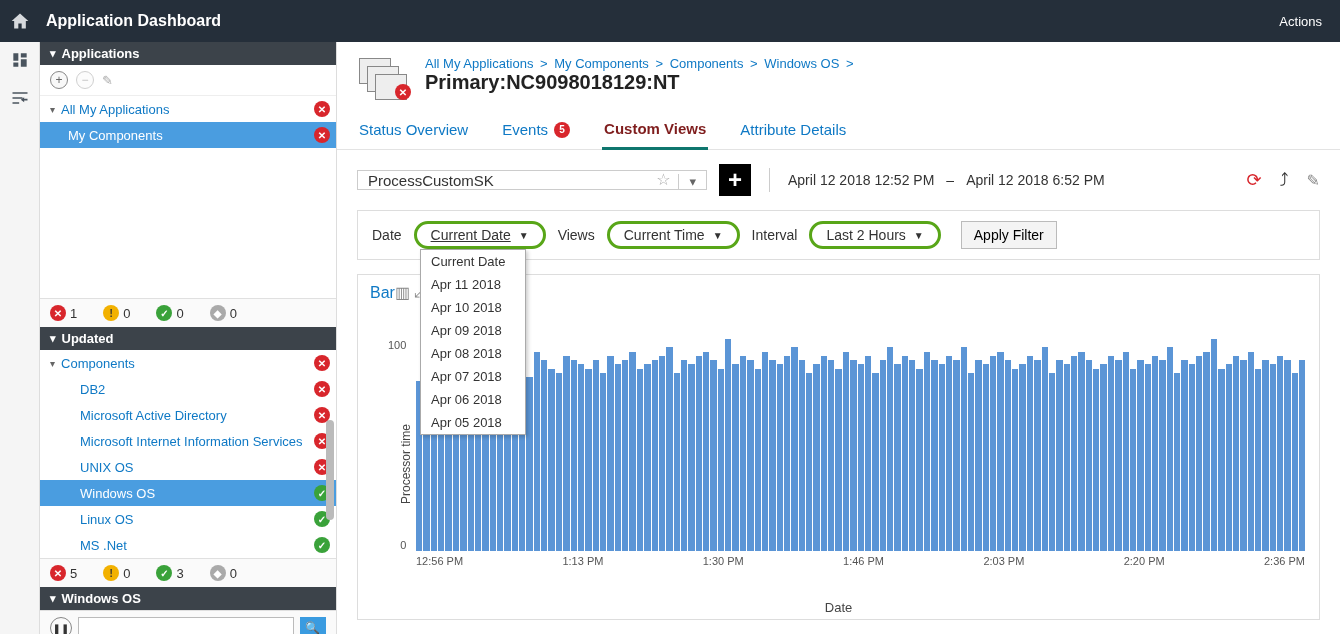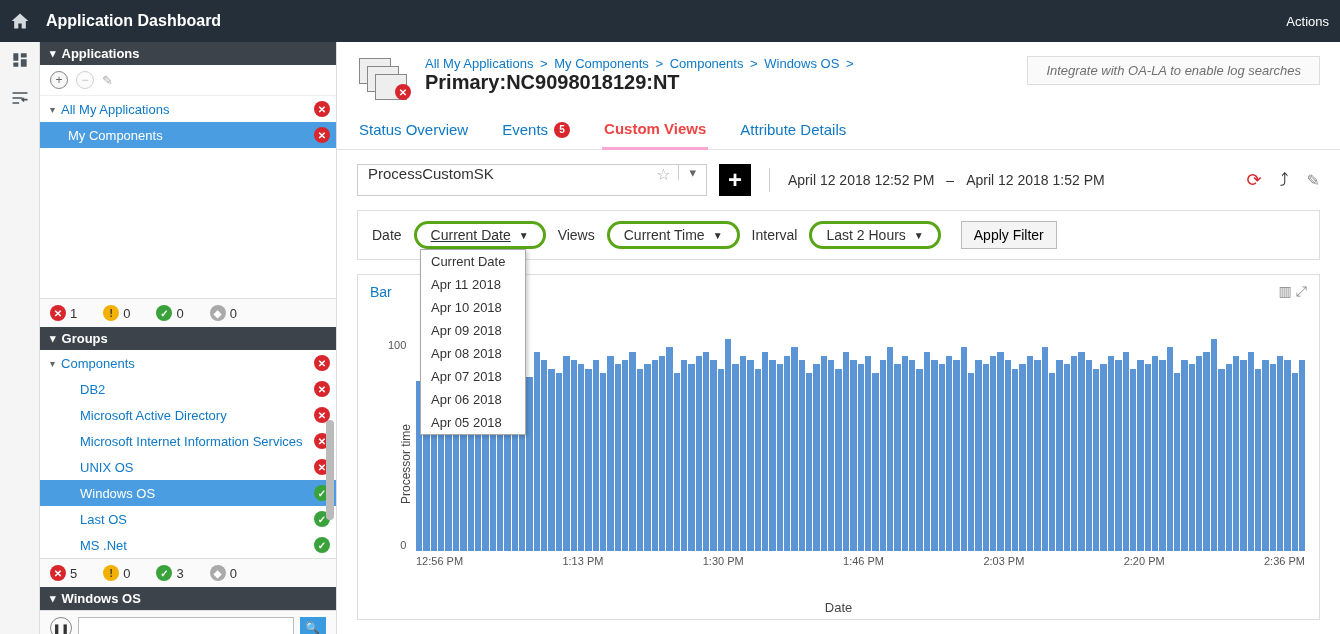--- a/index.html
+++ b/index.html
@@ -2,21 +2,21 @@
 <html><head>
 <meta charset="utf-8">
 <style>
 *{margin:0;padding:0;box-sizing:border-box;font-family:Arial,Helvetica,sans-serif}
 body{width:1340px;height:634px;overflow:hidden;background:#fff;font-size:13px;color:#333}
 .topbar{height:42px;background:#252f3a;color:#fff;display:flex;align-items:center}
 .topbar .home{width:40px;display:flex;justify-content:center}
 .topbar .title{font-size:16px;font-weight:bold;flex:0 0 auto;margin-left:6px}
 .topbar .spacer{flex:1}
 .topbar .last{font-size:13px;margin-right:30px}
-.topbar .actions{font-size:13px;margin-right:11px}
+.topbar .actions{font-size:13px;margin-right:18px}
 .iconcol{position:absolute;left:0;top:42px;width:40px;height:592px;background:#f5f5f5;border-right:1px solid #ddd;display:flex;flex-direction:column;align-items:center;padding-top:8px;gap:18px}
 .iconcol svg{fill:#4a545e}
 .sidebar{position:absolute;left:40px;top:42px;width:297px;height:592px;background:#fff;border-right:1px solid #ddd;display:flex;flex-direction:column;overflow:hidden}
 .section-h{background:#3c434a;color:#fff;font-weight:bold;padding:4px 10px;display:flex;align-items:center;gap:6px;font-size:13px}
 .section-h .chev{font-size:11px}
 .section-body{background:#fff}
 .tbrow{display:flex;align-items:center;gap:8px;padding:6px 10px;border-bottom:1px solid #eee}
 .circbtn{width:18px;height:18px;border:1px solid #888;border-radius:50%;display:flex;align-items:center;justify-content:center;font-size:12px;color:#666;background:#f8f8f8}
 .tree-row{display:flex;align-items:center;padding:5px 6px 5px 10px;font-size:13px;color:#0f79c5;justify-content:space-between}
 .tree-row .lbl{display:flex;align-items:center;gap:4px}
@@ -40,38 +40,38 @@
 .crumbs .stack .w2{left:10px;top:10px}
 .crumbs .stack .w3{left:18px;top:18px}
 .crumbs .stack .err{position:absolute;right:0;bottom:0}
 .crumbs .lines{flex:1}
 .crumbs a{color:#0f79c5;text-decoration:none;font-size:13px}
 .crumbs .sep{color:#0f79c5;margin:0 3px}
 .ptitle{font-size:20px;font-weight:bold;color:#222;}
 .integrate{position:absolute;right:20px;top:14px;font-style:italic;color:#707070;border:1px solid #ddd;padding:6px 18px;background:#fafafa}
 .tabs{display:flex;gap:30px;padding:10px 20px 0 20px;border-bottom:1px solid #e3e3e3}
 .tab{color:#0f79c5;font-size:15px;padding:6px 2px 10px 2px;cursor:pointer;display:flex;align-items:center;gap:6px}
-.tab.active{color:#ef4444;font-weight:bold;border-bottom:3px solid #f9a8d4;margin-bottom:-1px}
+.tab.active{color:#7f1d1d;font-weight:bold;border-bottom:3px solid #0f766e;margin-bottom:-1px}
 .toolbar{display:flex;align-items:center;padding:14px 20px;gap:12px}
-.toolbar .combo{border:1px solid #ccc;display:flex;align-items:flex-start;height:32px;width:350px}
+.toolbar .combo{border:1px solid #ccc;display:flex;align-items:flex-end;height:20px;width:350px}
 .toolbar .combo .txt{flex:1;padding:0 10px;font-size:15px}
 .toolbar .combo .star{padding:0 8px;color:#aaa;font-size:16px}
 .toolbar .combo .dd{padding:0 10px;border-left:1px solid #ccc;color:#666}
 .toolbar .addbtn{width:32px;height:32px;background:#000;color:#fff;display:flex;align-items:center;justify-content:center;font-size:24px;font-weight:bold}
 .toolbar .vsep{width:1px;height:24px;background:#ccc;margin:0 6px}
 .toolbar .range{font-size:14px;color:#333}
 .toolbar .ricos{margin-left:auto;display:flex;gap:18px;align-items:center}
 .filterbar{margin:0 20px;border:1px solid #ddd;padding:10px 14px;display:flex;align-items:center;gap:12px;position:relative;font-size:14px}
 .pill{border:3px solid #58a618;border-radius:16px;padding:3px 14px;display:flex;align-items:center;gap:8px}
 .pill .dd{font-size:10px}
 .applybtn{border:1px solid #bbb;background:#f4f4f4;padding:5px 12px;font-size:14px;margin-left:8px}
 .date-dd{position:absolute;left:62px;top:38px;border:1px solid #aaa;background:#fff;box-shadow:2px 2px 4px rgba(0,0,0,.2);z-index:10;width:106px}
 .date-dd .opt{padding:4px 10px;font-size:13px;cursor:pointer}
 .chartwrap{margin:14px 20px 0 20px;border:1px solid #ddd;height:346px;position:relative}
-.chartwrap .chead{padding:8px 12px;color:#0f79c5;font-size:14px;display:flex;justify-content:space-between;align-items:center}
+.chartwrap .chead{padding:8px 12px;color:#0f79c5;font-size:16px;display:flex;justify-content:flex-start;align-items:center}
 .chartwrap .chead .cicons{display:flex;gap:4px;color:#888}
 .ylabel{position:absolute;left:8px;top:55%;transform:translateY(-50%) rotate(-90deg);transform-origin:center;font-size:12px;color:#444}
 .xlabel{position:absolute;bottom:4px;left:50%;transform:translateX(-50%);font-size:13px;color:#444}
 .plot{position:absolute;left:58px;right:14px;top:50px;bottom:48px}
 .bars{position:absolute;left:0;right:0;bottom:20px;top:14px;display:flex;align-items:flex-end;gap:1px}
 .bars .bar{flex:1;background:#5b95d6;min-width:2px}
 .yaxis{position:absolute;left:-28px;top:14px;bottom:20px;display:flex;flex-direction:column;justify-content:space-between;font-size:11px;color:#555;align-items:flex-end}
 .xticks{position:absolute;left:0;right:0;bottom:0;height:16px;display:flex;justify-content:space-between;font-size:11px;color:#555}
 .scroll-ind{position:absolute;right:2px;top:70px;width:8px;height:100px;background:#bbb;border-radius:4px}
 .wsearch{display:flex;align-items:center;gap:6px;padding:6px 10px;background:#fafafa;border-top:1px solid #e0e0e0}
@@ -148,21 +148,21 @@
         </span>
       <span class="grp">
           <span class="st-ico st-unk">◆</span>
           <span>0</span>
         </span>
     </div>
   </div>
 
   <div class="section-h">
     <span class="chev">▾</span>
-    <span>Groups</span>
+    <span>Updated</span>
   </div>
   <div class="section-body" style="position:relative">
     <div class="tree-row">
       <span class="lbl">
           <span class="chev">▾</span>
           <span>Components</span>
         </span>
       <span class="st-ico st-err">✕</span>
     </div>
     <div id="groups-items">
@@ -180,21 +180,21 @@
         </div>
         <div class="tree-row ind2">
           <span class="lbl">UNIX OS</span>
           <span class="st-ico st-err">✕</span>
         </div>
         <div class="tree-row ind2 sel">
           <span class="lbl">Windows OS</span>
           <span class="st-ico st-ok">✓</span>
         </div>
         <div class="tree-row ind2">
-          <span class="lbl">Last OS</span>
+          <span class="lbl">Linux OS</span>
           <span class="st-ico st-ok">✓</span>
         </div>
         <div class="tree-row ind2">
           <span class="lbl">MS .Net</span>
           <span class="st-ico st-ok">✓</span>
         </div>
       </div>
     <div class="status-bar">
       <span class="grp">
           <span class="st-ico st-err">✕</span>
@@ -225,21 +225,20 @@
       <span class="pausebtn">❚❚</span>
       <input style="">
       <span class="sbtn">🔍</span>
     </div>
 
   </div>
 
 </div>
 
 <div class="main">
-  <div class="integrate">Integrate with OA-LA to enable log searches</div>
   <div class="crumbs">
     <div class="stack">
       <div class="win w1"></div>
         <div class="win w2"></div>
         <div class="win w3"></div>
       <span class="st-ico st-err err">✕</span>
     </div>
     <div class="lines">
       <div id="breadcrumbs"><a href="#">All My Applications</a><span class="sep"> &gt; </span><a href="#">My Components</a><span class="sep"> &gt; </span><a href="#">Components</a><span class="sep"> &gt; </span><a href="#">Windows OS</a><span class="sep"> &gt; </span></div>
       <div class="ptitle">Primary:NC9098018129:NT</div>
@@ -256,21 +255,21 @@
   <div class="toolbar">
     <div class="combo">
       <span class="txt">ProcessCustomSK</span>
       <span class="star">☆</span>
       <span class="dd">▾</span>
     </div>
     <div class="addbtn">+</div>
     <div class="vsep"></div>
     <span class="range">April 12 2018 12:52 PM</span>
     <span class="range">–</span>
-    <span class="range">April 12 2018 1:52 PM</span>
+    <span class="range">April 12 2018 6:52 PM</span>
     <div class="ricos">
       <span style="color:#d8262c;font-size:18px">⟳</span>
       <span style="font-size:18px">⤴</span>
       <span style="color:#888;font-size:16px">✎</span>
     </div>
   </div>
 
   <div class="filterbar">
     <span>Date</span>
     <span class="pill">

